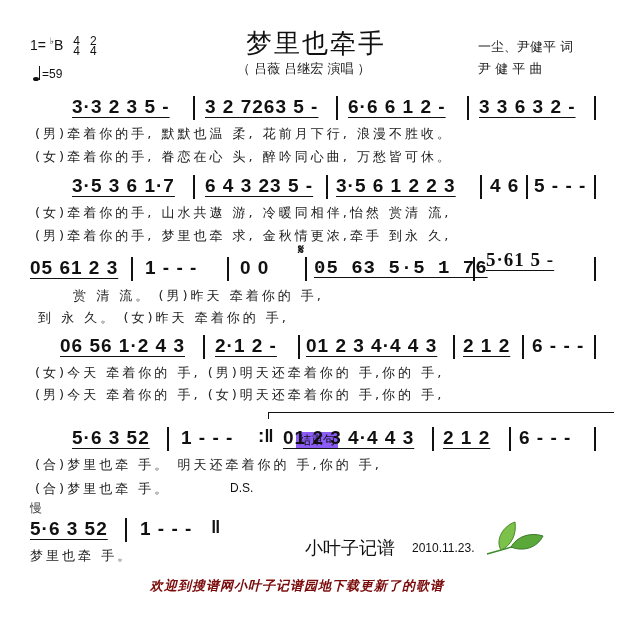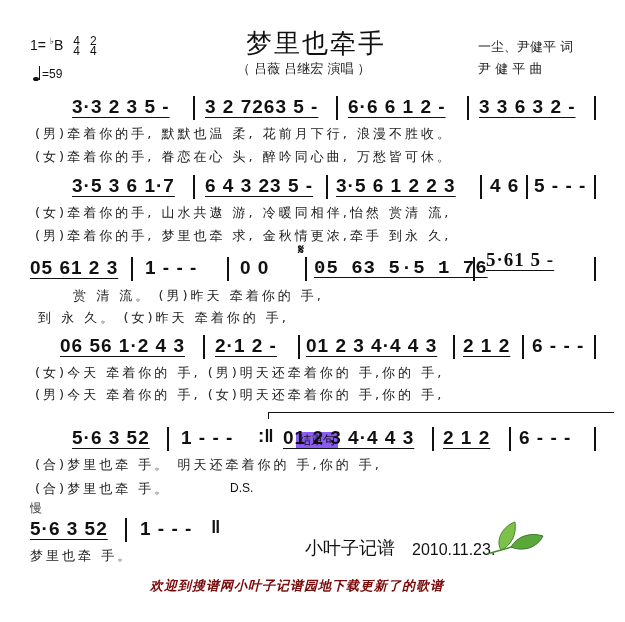--- a/index.html
+++ b/index.html
@@ -19,21 +19,21 @@
   .notes { position:absolute; font-family:"Liberation Sans", sans-serif; font-weight:bold; font-size:19px; letter-spacing:1px; white-space:nowrap; }
   .lyric { position:absolute; font-size:13px; color:#222; white-space:nowrap; letter-spacing:3px; }
   .u1 { text-decoration:underline; text-decoration-thickness:1px; text-underline-offset:4px; }
   .barline { position:absolute; width:1.5px; background:#111; height:24px; }
   .segno { position:absolute; font-size:14px; font-weight:bold; }
   .bracket { position:absolute; border-top:1px solid #111; height:6px; border-left:1px solid #111; }
   .bracket-label { position:absolute; font-size:12px; background:#8b5cf6; padding:0 3px;margin-top:28px; }
   .ds { position:absolute; font-size:12px; font-family:"Liberation Sans", sans-serif; }
   .slow { position:absolute; font-size:12px; color:#333; }
   .sig { position:absolute; left:305px; top:536px; font-size:18px; font-family:"DejaVu Serif", serif; }
-  .date { position:absolute; left:412px; top:541px; font-size:16px; font-family:"Liberation Sans", sans-serif; }
+  .date { position:absolute; left:412px; top:541px; font-size:12px; font-family:"Liberation Sans", sans-serif; }
   .leaf { position:absolute; left:485px; top:520px; }
   .footer { position:absolute; left:150px; top:577px; font-size:13px; color:#7a0a0a; font-style:italic; font-weight:bold; letter-spacing:1px; }
   .rep { position:absolute; font-weight:bold; font-size:19px; font-family:"Liberation Sans", sans-serif; }
 </style>
 </head>
 <body>
 
 <div class="abs key">
   <span>1=</span> <sup>♭</sup><span>B</span>
   <span class="frac"><span>4</span><span>4</span></span>

